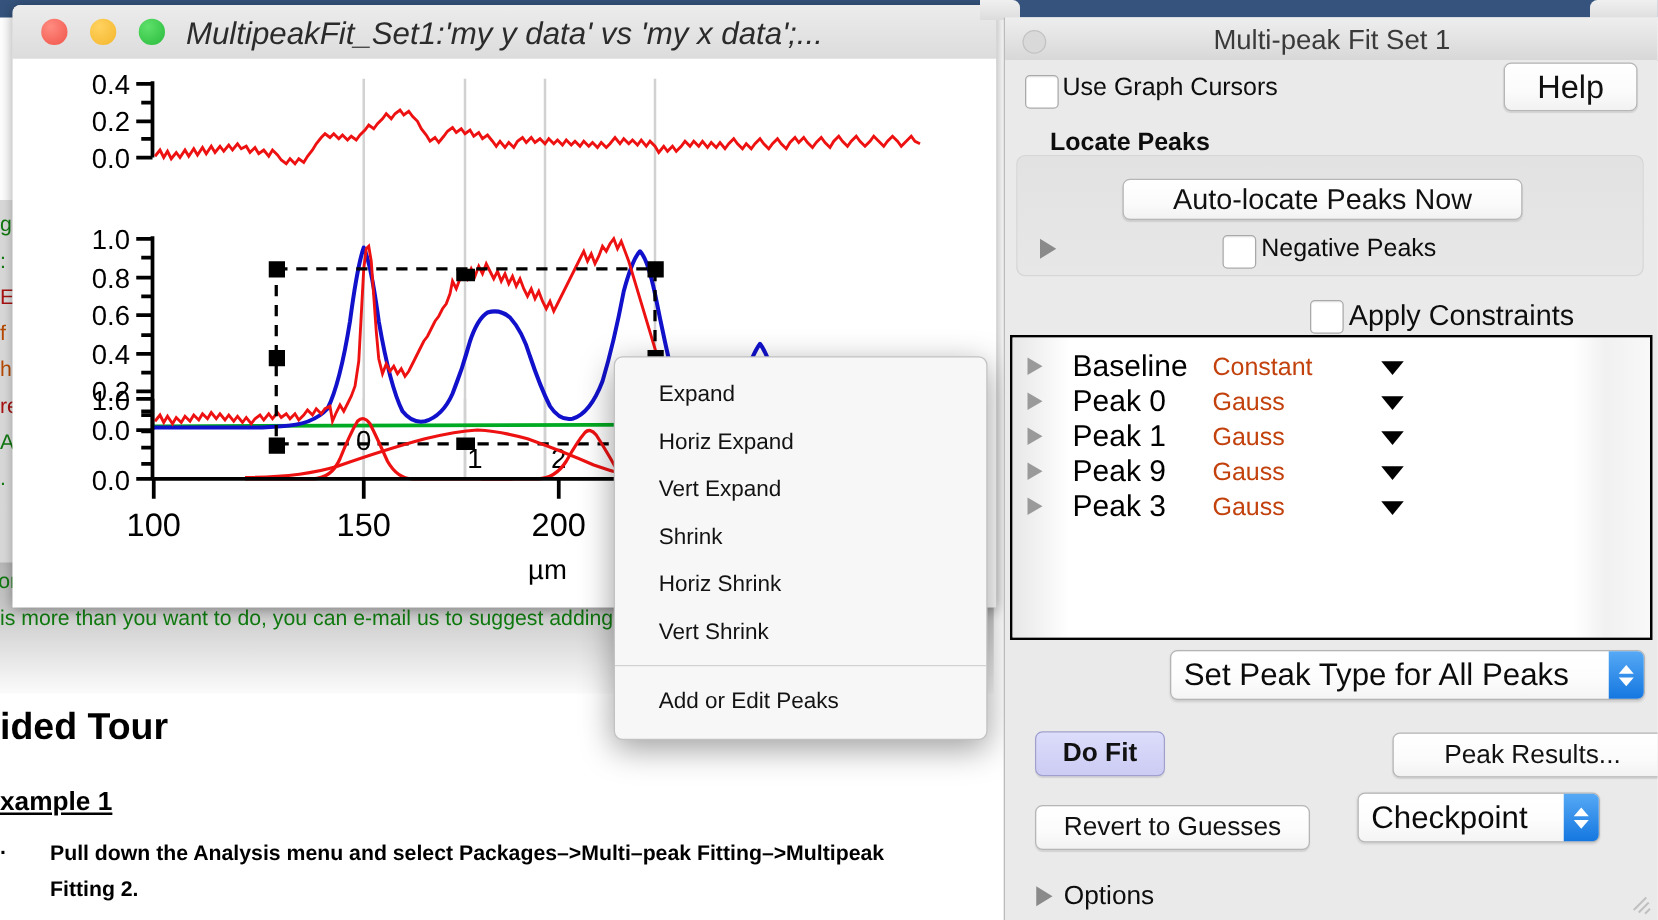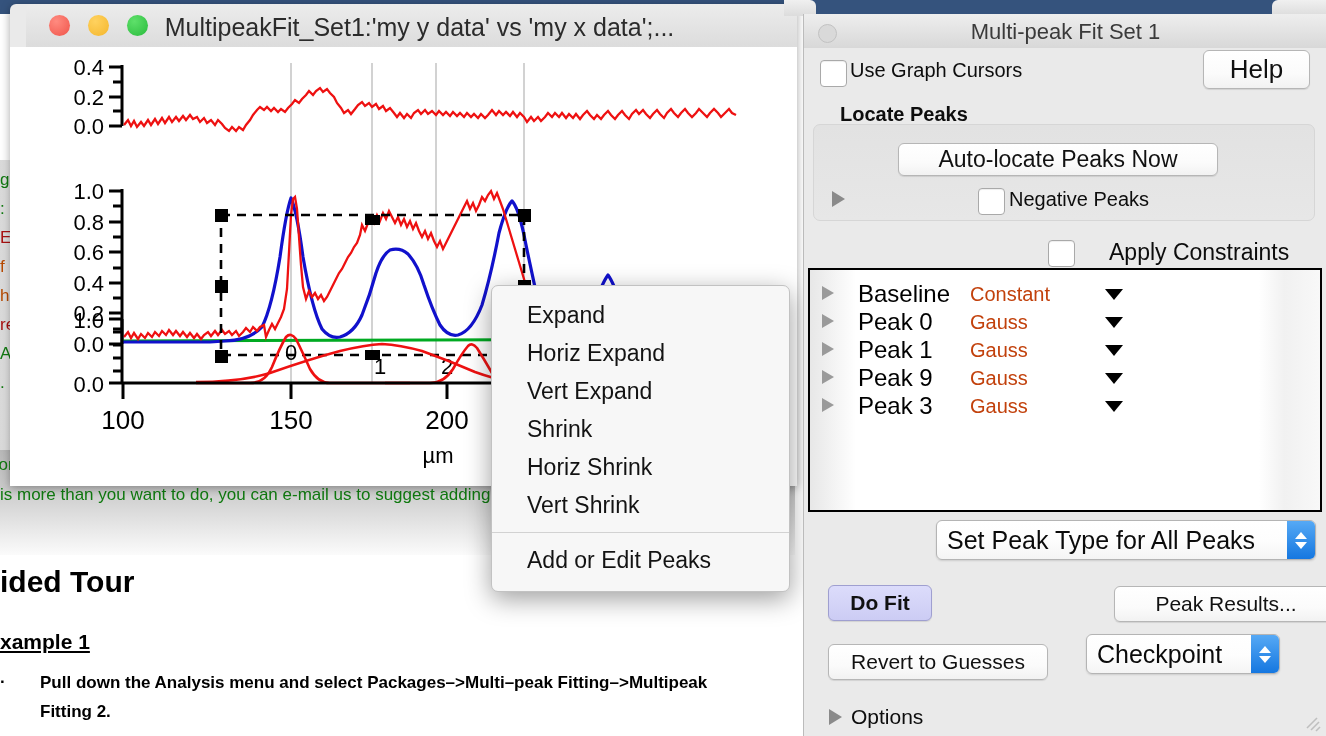--- a/index.html
+++ b/index.html
@@ -29,35 +29,35 @@
 
   
   #doc-left-sliver{left:0;top:160px;width:20px;height:300px;
      background:linear-gradient(90deg,#d9d9d9,#efefef);}
   #doc-left-text{left:0;top:165px;width:20px;height:295px;overflow:hidden;font-size:17px;line-height:29px;}
 
   
   #graph-win{left:10px;top:4px;width:787px;height:482px;
      background:#eaeaea;border-radius:6px 6px 0 0;
      box-shadow:0 2px 10px rgba(0,0,0,.35);overflow:hidden;}
-  #graph-titlebar{left:16px;top:0;width:787px;height:43px;
+  #graph-titlebar{left:0;top:0;width:787px;height:43px;
      background:linear-gradient(180deg,#ececec 0%,#dcdcdc 100%);
-     border-bottom:1px solid #b4b4b4;border-radius:6px 6px 0 0;}
+     border-bottom:1px solid #b4b4b4;border-radius:6px 6px 0 0;font-style:italic;}
   .light{width:21px;height:21px;border-radius:50%;top:11px;}
   #light-close{left:23px;background:radial-gradient(circle at 35% 30%,#ff8b80,#f0544a);}
   #light-min{left:62px;background:radial-gradient(circle at 35% 30%,#ffd25f,#f4b62c);}
   #light-max{left:101px;background:radial-gradient(circle at 35% 30%,#5ee06a,#29bb3c);}
   #graph-title{left:0;top:9px;width:787px;text-align:center;font-size:25px;color:#2b2b2b;}
   #graph-canvas{left:0;top:43px;width:787px;height:439px;background:#ffffff;}
 
   
   #ctx-menu{left:491px;top:285px;width:297px;
      background:#f7f7f7;border:1px solid #c2c2c2;border-radius:7px;
      box-shadow:0 7px 26px rgba(0,0,0,.38);padding:10px 0 12px 0;}
-  .ctx-item{height:38px;line-height:38px;padding-left:35px;font-size:23px;color:#131313;white-space:nowrap;}
+  .ctx-item{height:38px;line-height:38px;padding-left:35px;font-size:18px;color:#131313;white-space:nowrap;}
   #ctx-sep{height:1px;background:#d2d2d2;margin:8px 0 8px 0;}
 
   
   #mp-panel{left:803px;top:14px;width:523px;height:722px;
      background:#eaeaea;border-left:1px solid #bbb;}
   #mp-titlebar{left:0;top:0;width:523px;height:34px;
      background:linear-gradient(180deg,#eeeeee 0%,#d8d8d8 100%);
      border-bottom:1px solid #b0b0b0;}
   #mp-title{left:0;top:5px;width:523px;text-align:center;font-size:22px;color:#3a3a3a;}
   #mp-closedot{left:14px;top:10px;width:17px;height:17px;border-radius:50%;
@@ -86,21 +86,21 @@
   #use-cursors-lbl{left:850px;top:59px;}
   #locate-hdr{left:840px;top:103px;}
   #locate-group{left:813px;top:124px;width:500px;height:95px;
      background:linear-gradient(180deg,#e2e2e2,#e7e7e7);
      border:1px solid #d6d6d6;border-radius:7px;}
   #auto-btn{left:898px;top:143px;width:318px;height:31px;font-size:23px;}
   #neg-tri{left:832px;top:191px;}
   #neg-cbx{left:978px;top:188px;}
   #neg-lbl{left:1009px;top:188px;}
   #apply-cbx{left:1048px;top:240px;}
-  #apply-lbl{left:1079px;top:239px;font-size:23px;margin-left:30px;}
+  #apply-lbl{left:1079px;top:239px;font-size:23px;}
 
   .tri{width:0;height:0;border-left:13px solid #8a8a8a;
        border-top:8px solid transparent;border-bottom:8px solid transparent;}
 
   #peak-list{left:808px;top:268px;width:510px;height:240px;
      background:#fff;border:2px solid #000;overflow:hidden;}
   #peak-list-shade{position:absolute;left:0;top:0;width:100%;height:100%;
      background:linear-gradient(90deg,#e7e7e7 0%, #ffffff 9%, #ffffff 88%, #f1f1f1 93%, #f8f8f8 100%);}
   .peak-row{position:relative;height:28px;}
   .peak-tri{position:absolute;left:12px;top:6px;width:0;height:0;

